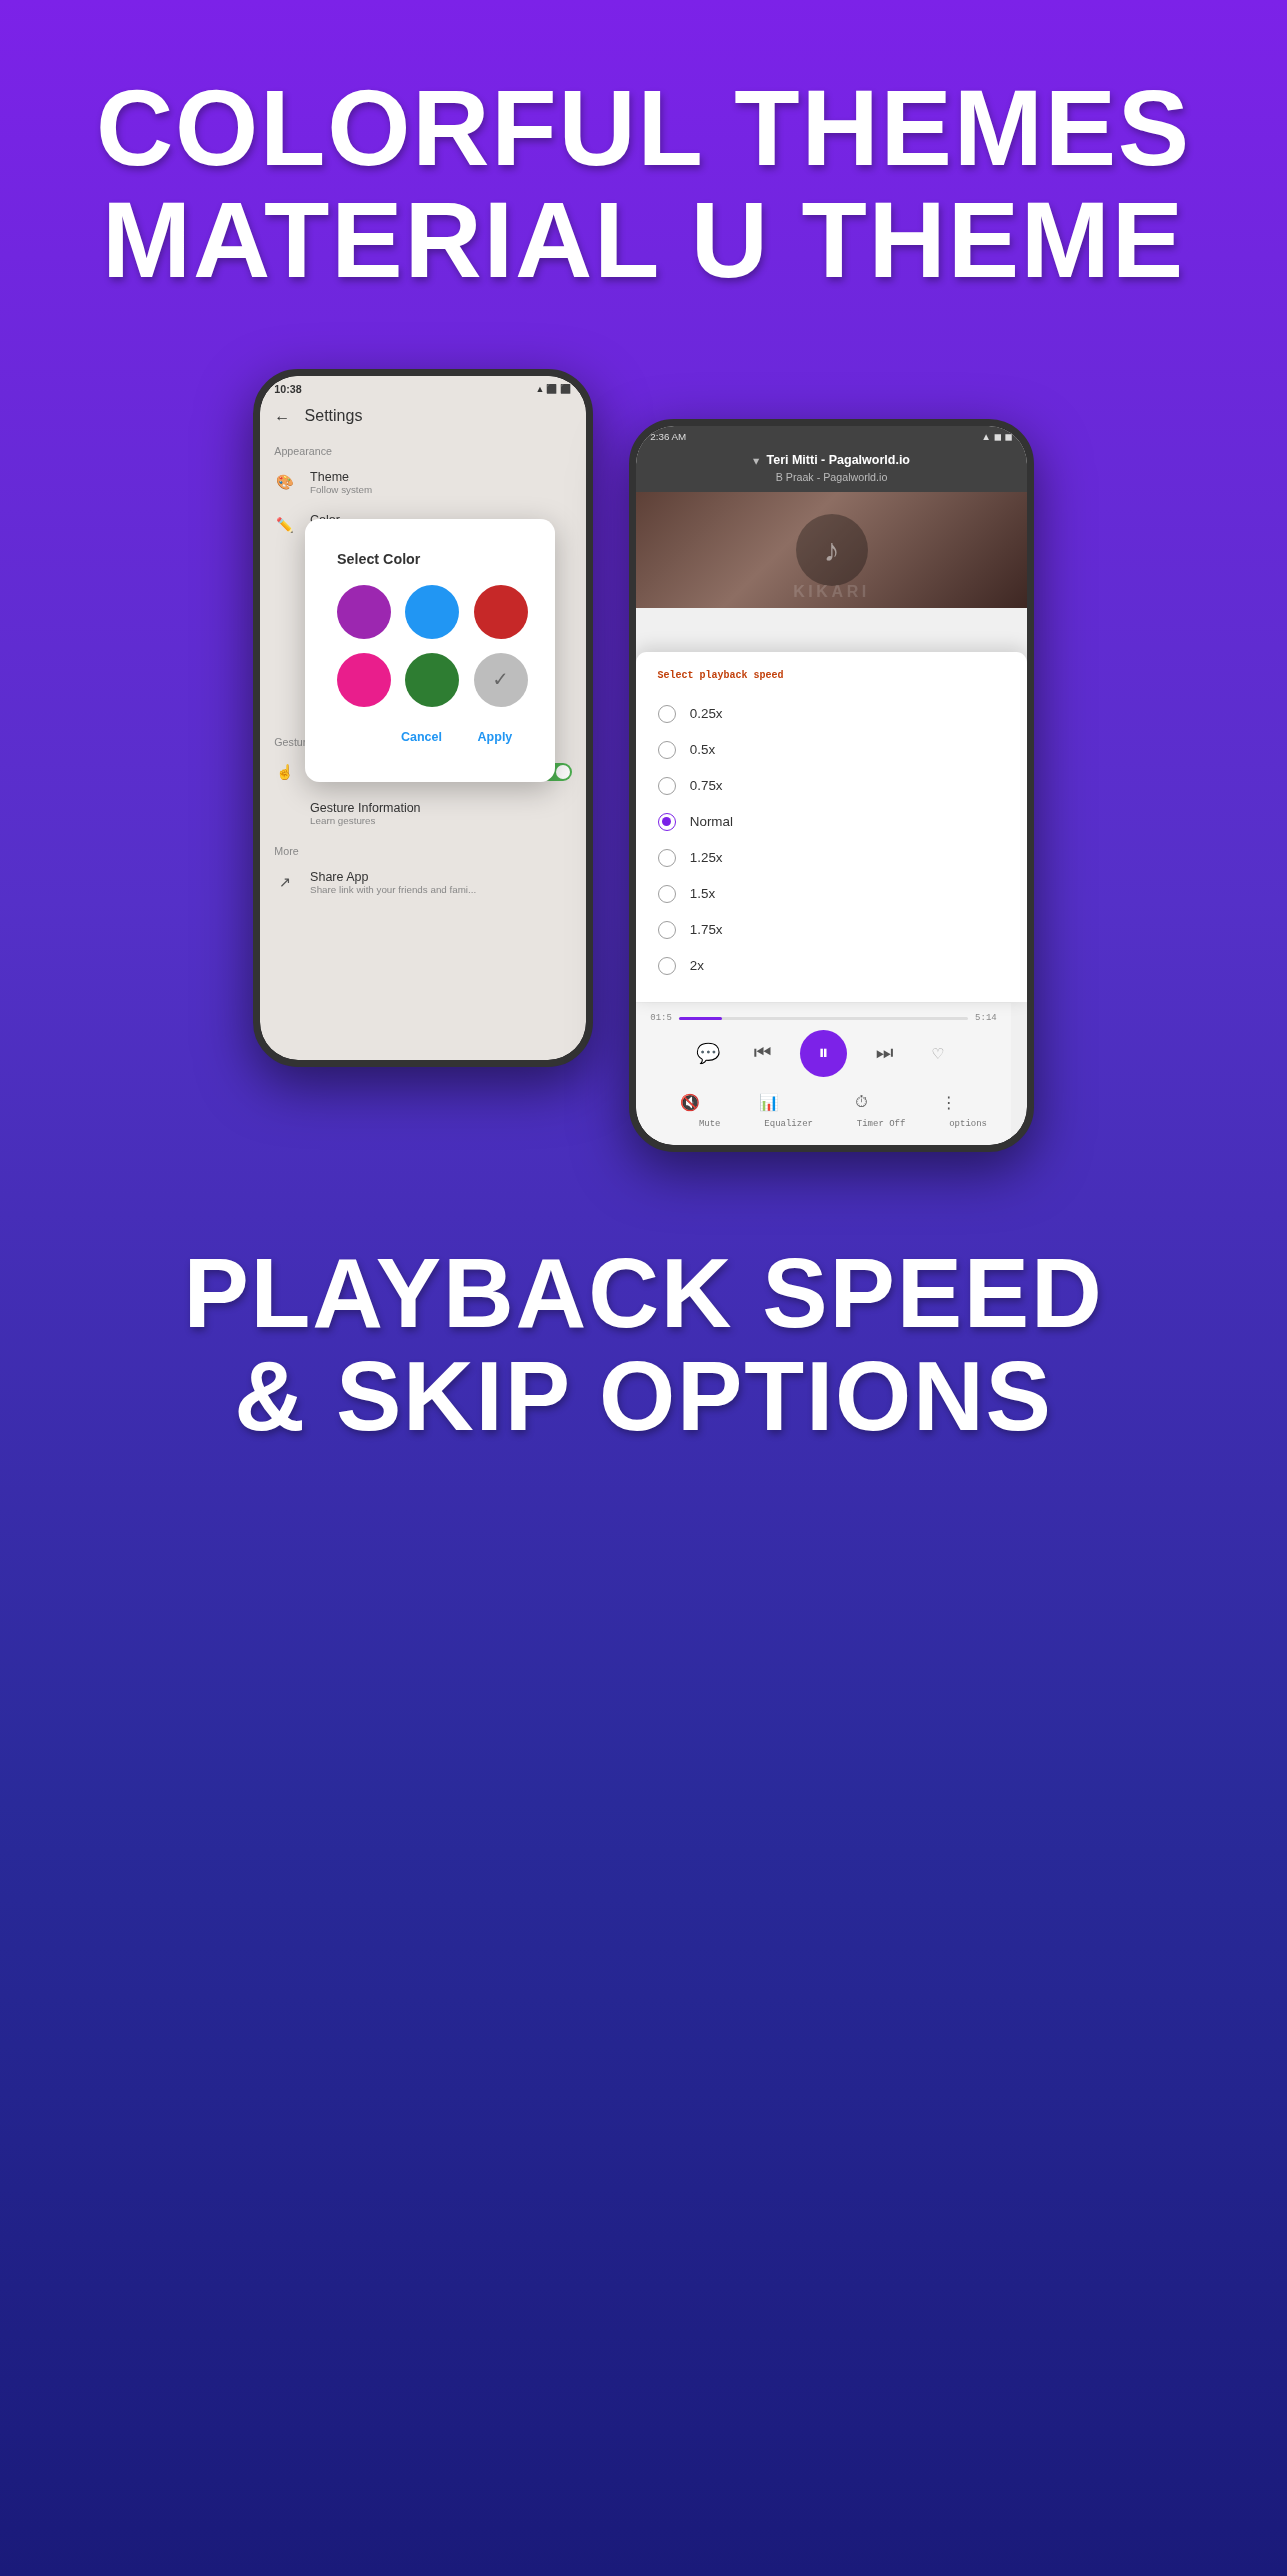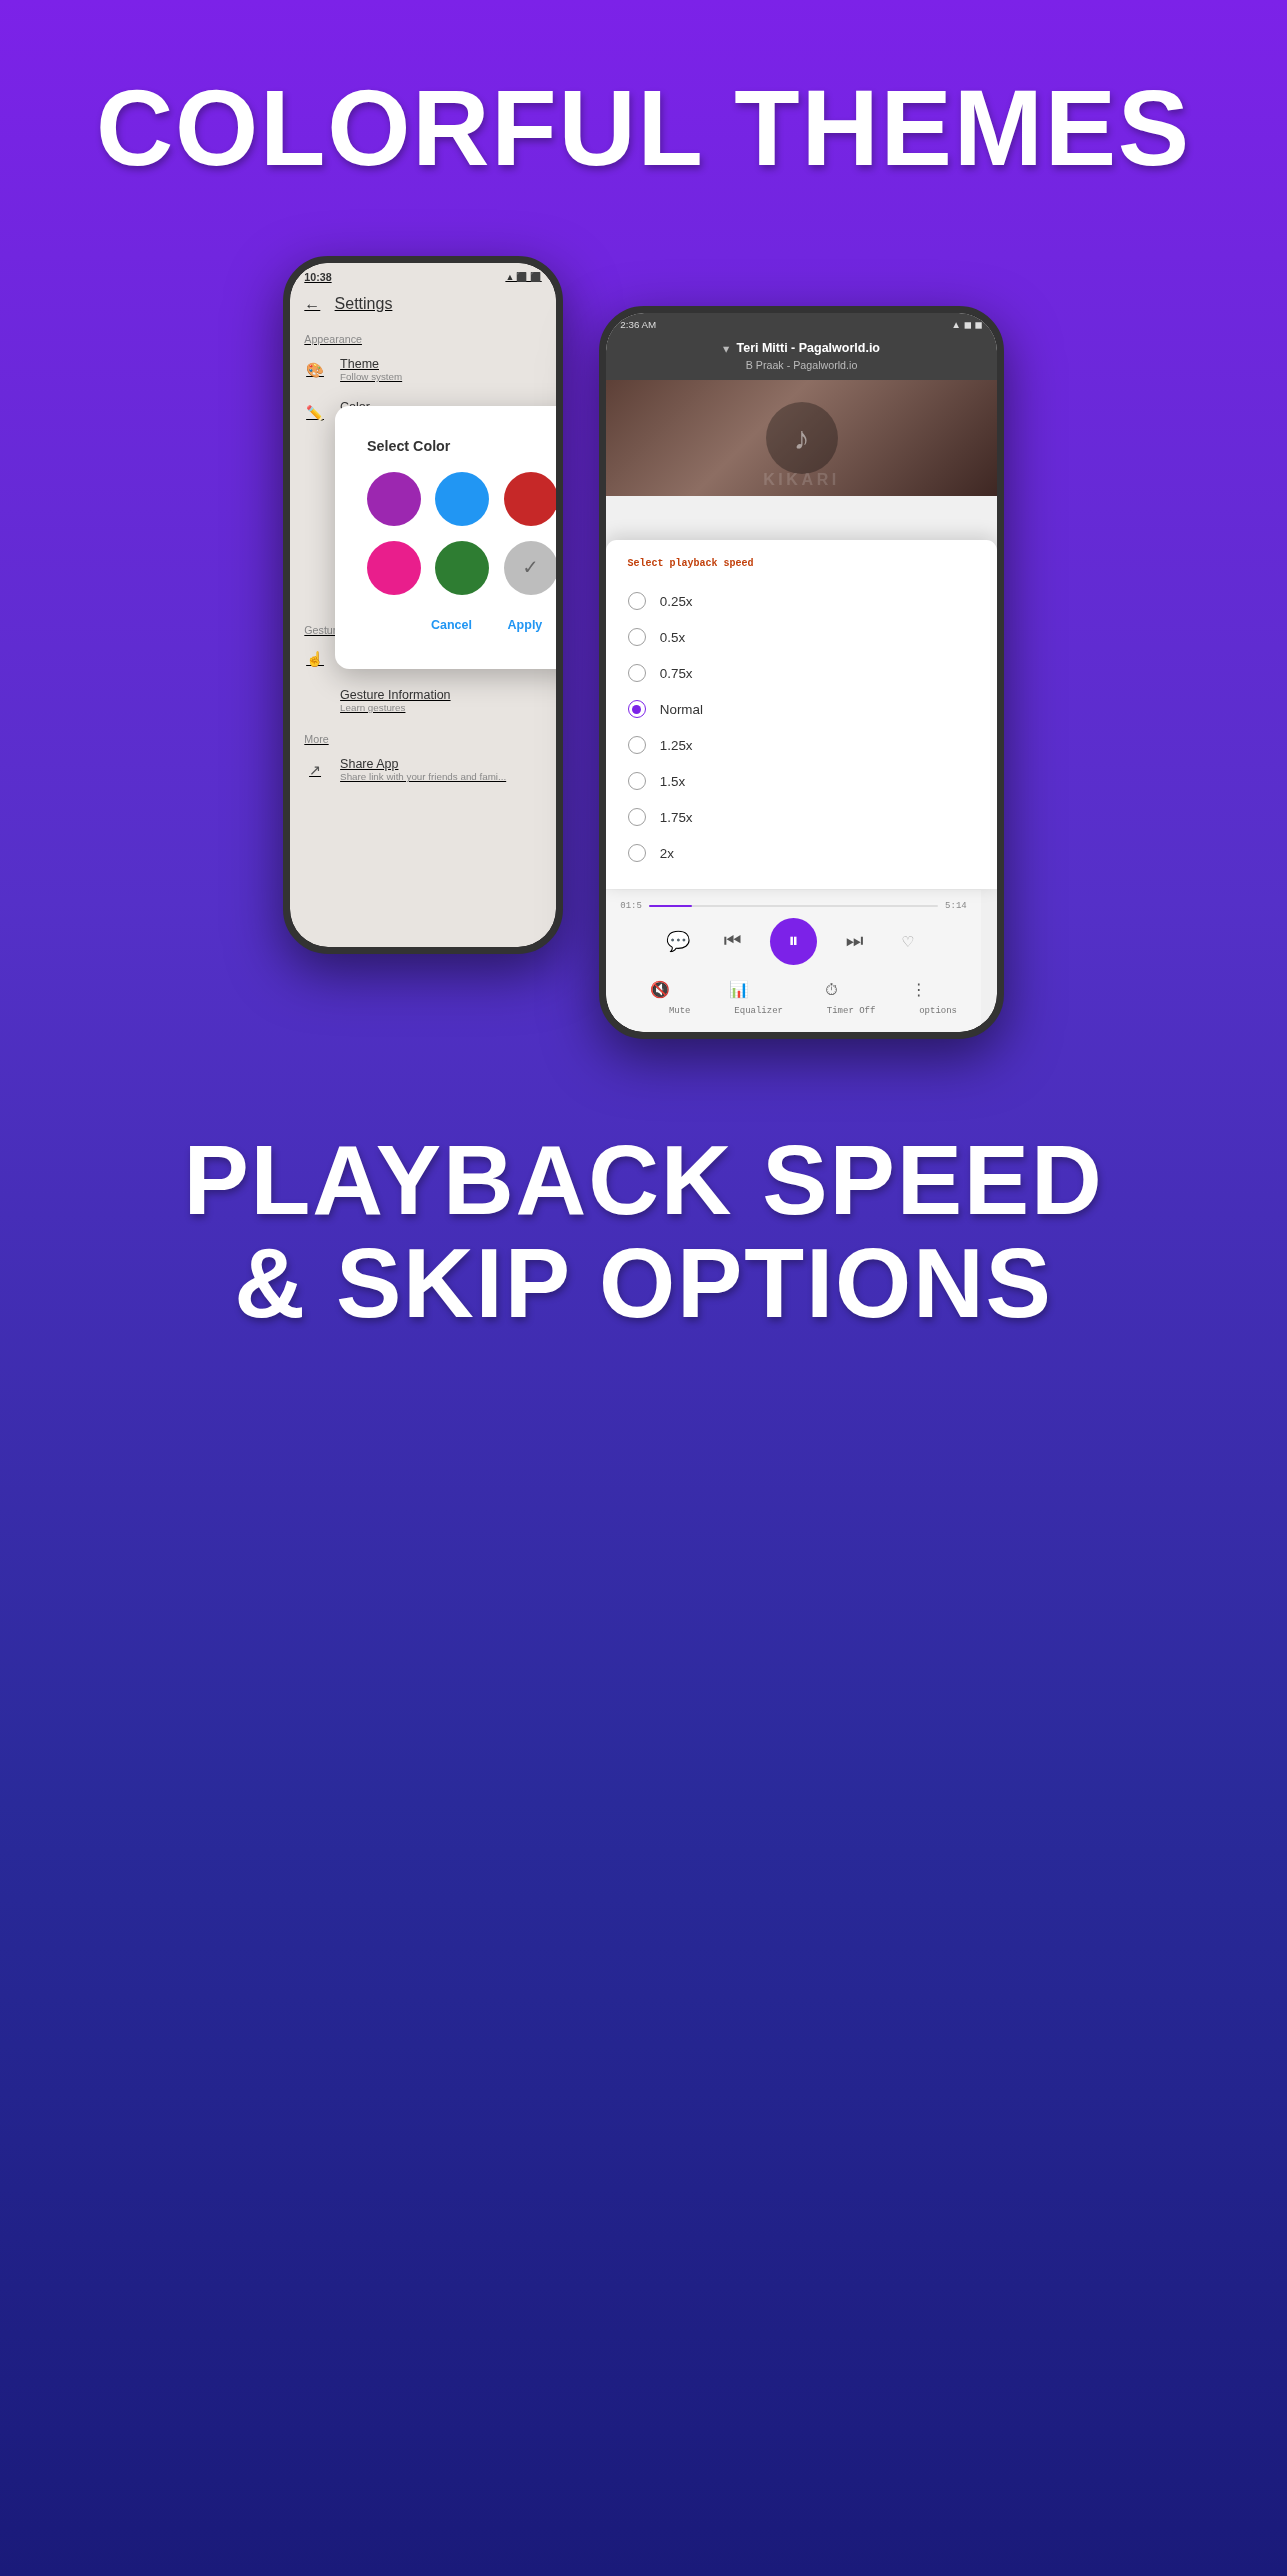--- a/index.html
+++ b/index.html
@@ -41,24 +41,23 @@
       border-radius: 45px;
       background: #1a1a1a;
       border: 7.2px solid #333;
       box-shadow: 0 18px 54px rgba(0,0,0,0.5), inset 0 0 0 1.8px #555;
       overflow: hidden;
       position: relative;
     }
 
     
     .phone-left {
-      width: 280px;
+      width: 340px;
       height: 698px;
       margin-top: 0px;
-      text-decoration: underline;
     }
 
     .phone-left .phone-screen {
       width: 100%;
       height: 100%;
       background: #e8e4e0;
       border-radius: 38px;
       overflow: hidden;
       position: relative;
     }
@@ -423,20 +422,21 @@
       letter-spacing: 1.8px;
       text-shadow: 1.8px 3.6px 7.2px rgba(0,0,0,0.3);
     }
   </style>
 </head>
 <body>
 
 <div class="hero-title">
   <h1>
     <span>COLORFUL THEMES</span><br>
+    <span>MATERIAL U THEME</span>
   </h1>
 </div>
 
 <div class="phones-section">
 
   <div class="phone-mockup phone-left">
     <div class="phone-screen">
 
       <div class="status-bar">
         <span class="time">10:38</span>

